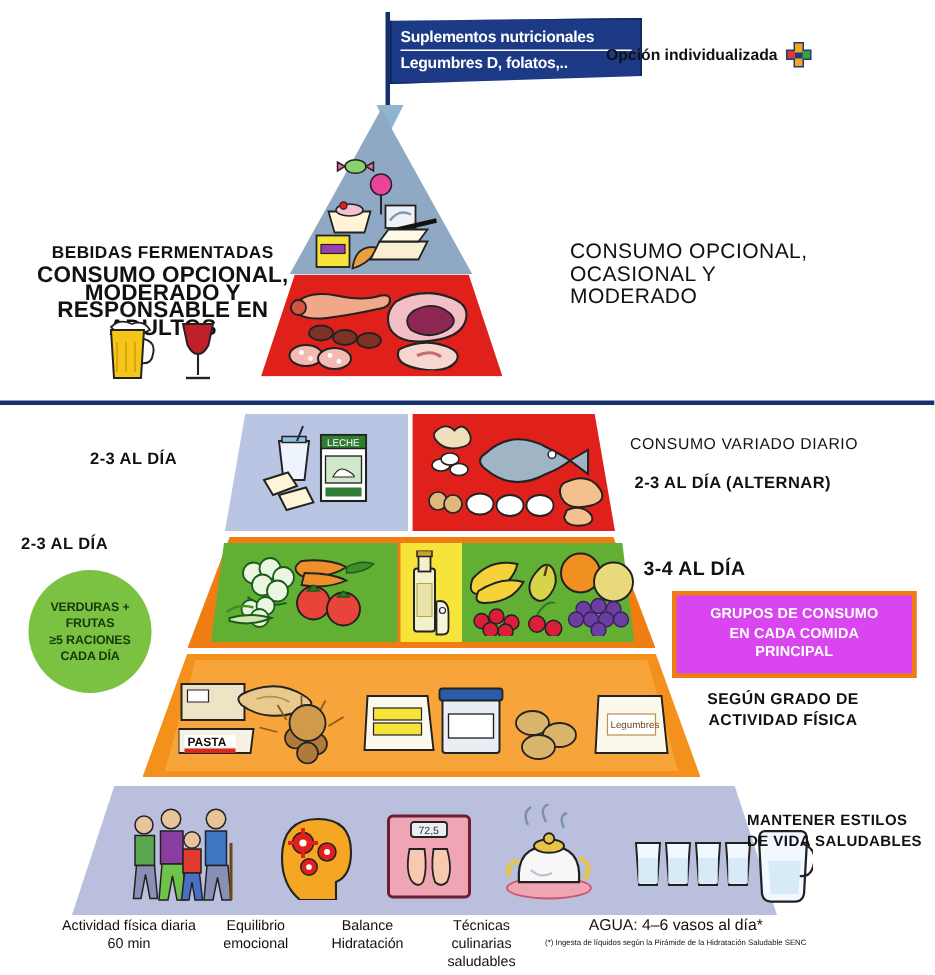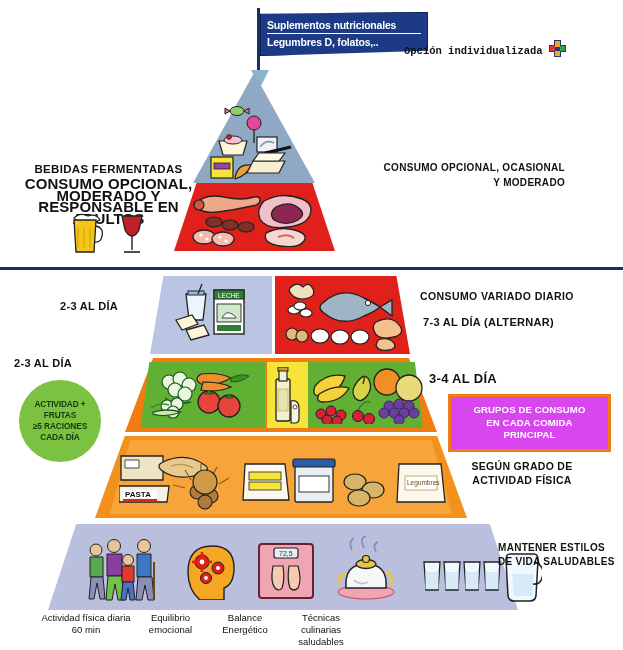--- a/index.html
+++ b/index.html
@@ -25,21 +25,21 @@
     letter-spacing:-0.2px;white-space:nowrap;
     border-bottom:1px solid #ffffff;padding-bottom:1px;margin-bottom:2px;
   }
   .flag-line.last{border-bottom:none;margin-bottom:0;}
   .flag-tip{
     position:absolute;left:-1px;top:64px;width:0;height:0;
     border-left:9px solid transparent;border-right:9px solid transparent;
     border-top:18px solid #8fb4cf;
   }
 
-  #individual-option{left:404px;top:40px;display:flex;align-items:flex-end;gap:6px;font-family:Liberation Mono, monospace;}
+  #individual-option{left:404px;top:28px;display:flex;align-items:center;gap:6px;}
   #individual-option .txt{font-size:10.5px;font-weight:bold;color:#111;white-space:nowrap;}
   .cross-icon{width:17px;height:17px;position:relative;}
   .cross-icon i{position:absolute;display:block;}
   .cross-icon .a{left:5px;top:0;width:7px;height:17px;background:#1d3a86;}
   .cross-icon .b{left:0;top:5px;width:17px;height:7px;background:#1d3a86;}
   .cross-icon .c{left:6px;top:1px;width:5px;height:6px;background:#f0a81e;}
   .cross-icon .d{left:1px;top:6px;width:5px;height:5px;background:#e03a2f;}
   .cross-icon .e{left:11px;top:6px;width:5px;height:5px;background:#3ba03b;}
   .cross-icon .f{left:6px;top:11px;width:5px;height:5px;background:#f0a81e;}
 
@@ -90,27 +90,27 @@
   .divider{left:0;top:267px;width:623px;height:3px;background:#16306e;}
 
   
   .art{position:absolute;pointer-events:none;}
 
   #label-fermented{left:16px;top:163px;width:185px;text-align:center;}
   #label-fermented .t1{font-size:11.5px;font-weight:bold;letter-spacing:0.3px;margin-bottom:3px;}
   #label-fermented .t2{font-size:15px;font-weight:bold;line-height:11.5px;letter-spacing:0.1px;}
   #drinks-icons{left:70px;top:212px;display:flex;gap:14px;align-items:flex-end;}
 
-  #label-occasional{left:380px;top:160px;width:185px;text-align:right;
-    font-size:10px;font-weight:bold;line-height:15px;letter-spacing:0.3px;}
+  #label-occasional{left:380px;top:160px;width:185px;text-align:left;
+    font-size:14px;font-weight:normal;line-height:15px;letter-spacing:0.3px;}
 
   #label-dairy-day{left:60px;top:300px;font-size:11px;font-weight:bold;letter-spacing:0.3px;}
   #label-veg-day{left:14px;top:357px;font-size:11px;font-weight:bold;letter-spacing:0.3px;}
 
-  #label-varied{left:420px;top:290px;font-size:10.5px;font-weight:bold;letter-spacing:0.4px;}
+  #label-varied{left:420px;top:290px;font-size:10.5px;font-weight:normal;letter-spacing:0.4px;}
   #label-alternar{left:423px;top:316px;font-size:11px;font-weight:bold;letter-spacing:0.3px;}
 
   #green-badge{left:19px;top:380px;width:82px;height:82px;border-radius:50%;
     background:#7cc242;display:flex;align-items:center;justify-content:center;text-align:center;}
   #green-badge .inner{color:#13390c;font-weight:bold;font-size:8.3px;line-height:11px;letter-spacing:-0.1px;}
 
   #label-34{left:429px;top:371px;font-size:13px;font-weight:bold;letter-spacing:0.3px;}
 
   #blue-callout{left:448px;top:394px;width:163px;background:#d946ef;border:3px solid #f07d12;
     padding:7px 4px;box-sizing:border-box;text-align:center;}
@@ -436,41 +436,45 @@
       <path d="M4 4 h20 l-3 14 q-3 6 -7 6 q-4 0 -7 -6z" fill="#c0202a" stroke="#222" stroke-width="1.3"></path>
       <line x1="14" y1="24" x2="14" y2="38" stroke="#222" stroke-width="1.4"></line>
       <path d="M6 40 h16" stroke="#222" stroke-width="1.6"></path>
     </svg>
   </div>
   <div class="abs" id="label-dairy-day">2-3  AL DÍA</div>
   <div class="abs" id="label-veg-day">2-3  AL DÍA</div>
 
   <div class="abs" id="green-badge">
     <div class="inner">
-      <div>ACTIVIDAD +</div>
+      <div>VERDURAS +</div>
       <div>FRUTAS</div>
       <div>≥5 RACIONES</div>
       <div>CADA DÍA</div>
     </div>
   </div>
 
   <div class="abs" id="label-occasional">CONSUMO OPCIONAL, OCASIONAL Y MODERADO</div>
   <div class="abs" id="label-varied">CONSUMO VARIADO DIARIO</div>
-  <div class="abs" id="label-alternar">7-3  AL DÍA (ALTERNAR)</div>
+  <div class="abs" id="label-alternar">2-3  AL DÍA (ALTERNAR)</div>
   <div class="abs" id="label-34">3-4  AL DÍA</div>
 
   <div class="abs" id="blue-callout">
     <div class="inner">
       <div>GRUPOS DE CONSUMO</div>
       <div>EN CADA COMIDA</div>
       <div>PRINCIPAL</div>
     </div>
   </div>
 
   <div class="abs" id="label-lifestyle">MANTENER ESTILOS DE VIDA SALUDABLES</div>
   <div class="abs" id="label-activity">SEGÚN GRADO DE ACTIVIDAD FÍSICA</div>
 
   <div class="foot" id="foot-activity">Actividad física diaria 60 min</div>
   <div class="foot" id="foot-emotional">Equilibrio emocional</div>
-  <div class="foot" id="foot-energy">Balance Energético</div>
+  <div class="foot" id="foot-energy">Balance Hidratación</div>
   <div class="foot" id="foot-culinary">Técnicas culinarias saludables</div>
+  <div class="foot" id="foot-water">
+    <div class="big">AGUA: 4–6 vasos al día*</div>
+    <div class="fine">(*) Ingesta de líquidos según la Pirámide de la Hidratación Saludable SENC</div>
+  </div>
 
 </div>
 
 </body></html>

